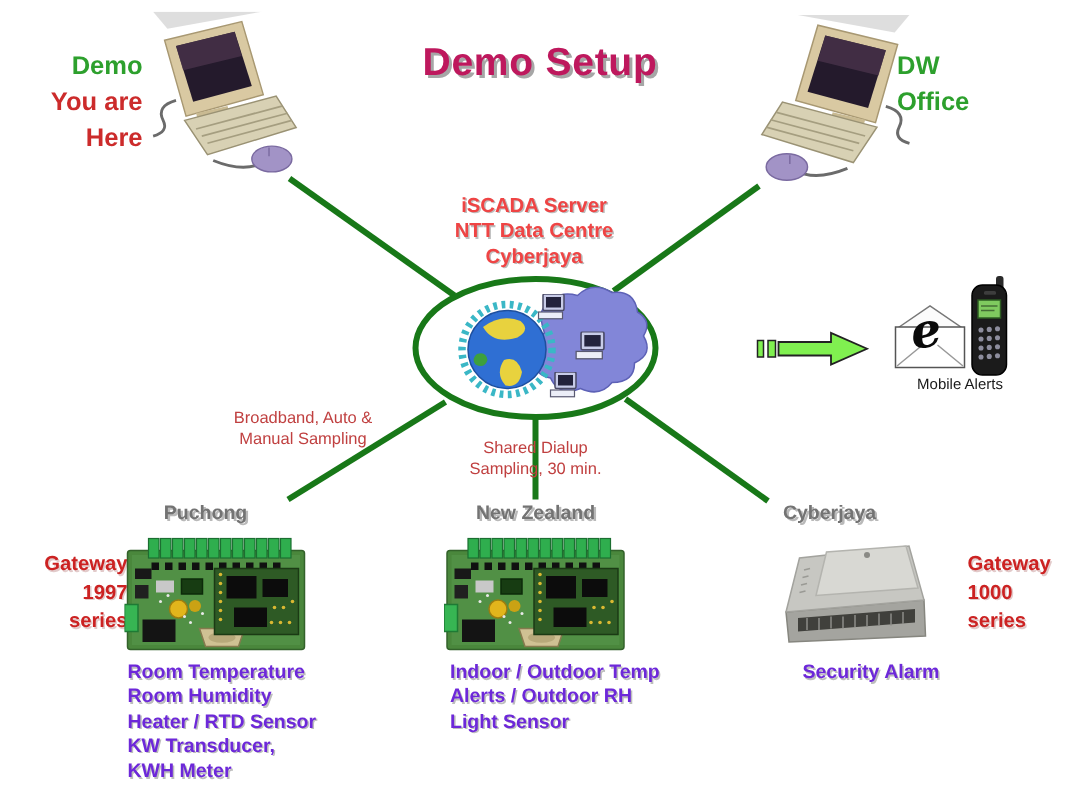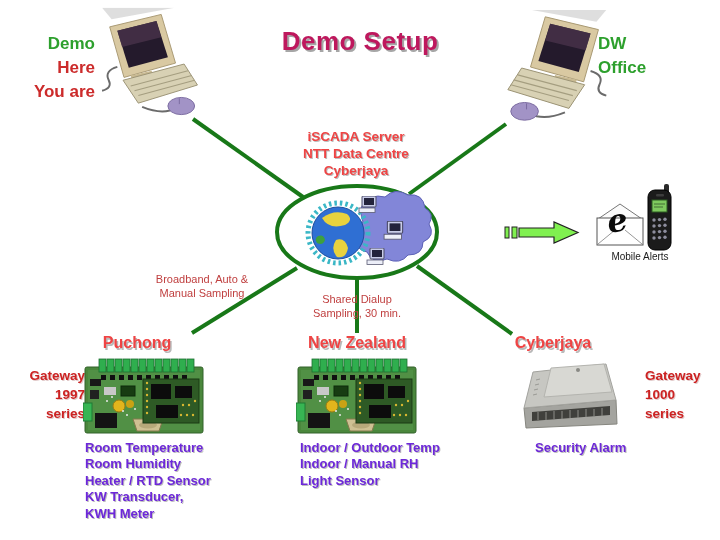--- a/index.html
+++ b/index.html
@@ -7,21 +7,21 @@
          font-family:"Liberation Sans",sans-serif;}
   .abs{position:absolute;}
   .ctr{transform:translateX(-50%);text-align:center;}
   
   .title{font-size:26px;font-weight:bold;color:#be185d;text-shadow:2px 2px 0 #a6a6a6;letter-spacing:0.5px;}
   .corner{font-size:17px;font-weight:bold;line-height:24px;}
   .green-t{color:#2da02d;}
   .red-t{color:#cc2b2b;}
   .server-cap{font-size:13.5px;font-weight:bold;color:#ef4444;line-height:17px;text-shadow:1px 1px 0 #bdbdbd;}
   .linklab{font-size:11px;color:#c04040;line-height:13.5px;}
-  .loc{font-size:16px;font-weight:bold;color:#ef4444;text-shadow:1.5px 1.5px 0 #b9b9b9;}
+  .loc{font-size:13px;font-weight:bold;color:#737373;text-shadow:1.5px 1.5px 0 #b9b9b9;}
   .gateway{font-size:13.5px;font-weight:bold;color:#cc2222;line-height:19px;text-shadow:1px 1px 0 #e2caca;}
   .sensors{font-size:13px;font-weight:bold;color:#6d28d9;line-height:16.4px;text-shadow:1px 1px 0 #bdbdbd;}
   .alerts-cap{font-size:10px;color:#1a1a1a;}
   svg{display:block;}
 </style>
 </head>
 <body>
 
 <div class="slide">
 
@@ -166,22 +166,22 @@
   <svg class="abs" style="left:83;top:6;left:83px;top:6px" width="124" height="118" viewBox="0 0 130 120">
     <use href="#computer"></use>
   </svg>
 
   <svg class="abs" style="left:498px;top:8px;transform:scaleX(-1)" width="128" height="122" viewBox="0 0 130 120">
     <use href="#computer"></use>
   </svg>
 
   <div class="abs corner" style="left:10px;top:32px;width:85px;text-align:right">
     <div class="green-t">Demo</div>
+    <div class="red-t">You are</div>
     <div class="red-t">Here</div>
-    <div class="red-t">You are</div>
   </div>
 
   <div class="abs title ctr" style="left:360px;top:26px">Demo Setup</div>
 
   <div class="abs corner green-t" style="left:598px;top:32px">
     <div>DW</div>
     <div>Office</div>
   </div>
 
   <div class="abs server-cap ctr" style="left:356px;top:128px">
@@ -261,20 +261,20 @@
 
   <div class="abs sensors" style="left:85px;top:440px">
     <div>Room Temperature</div>
     <div>Room Humidity</div>
     <div>Heater / RTD Sensor</div>
     <div>KW Transducer,</div>
     <div>KWH Meter</div>
   </div>
   <div class="abs sensors" style="left:300px;top:440px">
     <div>Indoor / Outdoor Temp</div>
-    <div>Indoor / Manual RH</div>
+    <div>Alerts / Outdoor RH</div>
     <div>Light Sensor</div>
   </div>
   <div class="abs sensors" style="left:535px;top:440px">
     <div>Security Alarm</div>
   </div>
 
 </div>
 
 </body></html>

